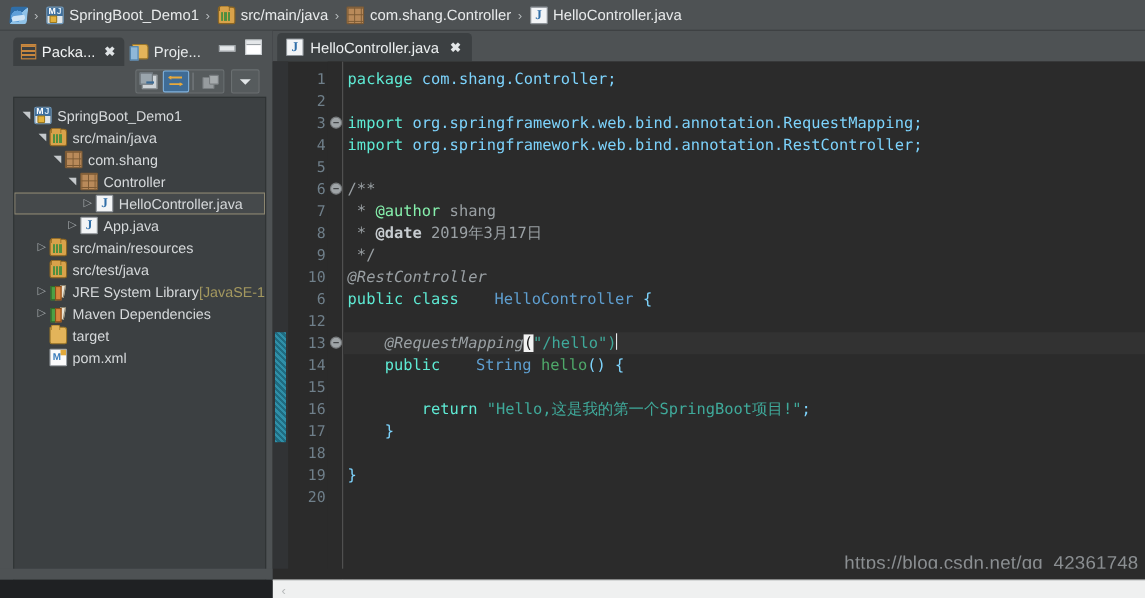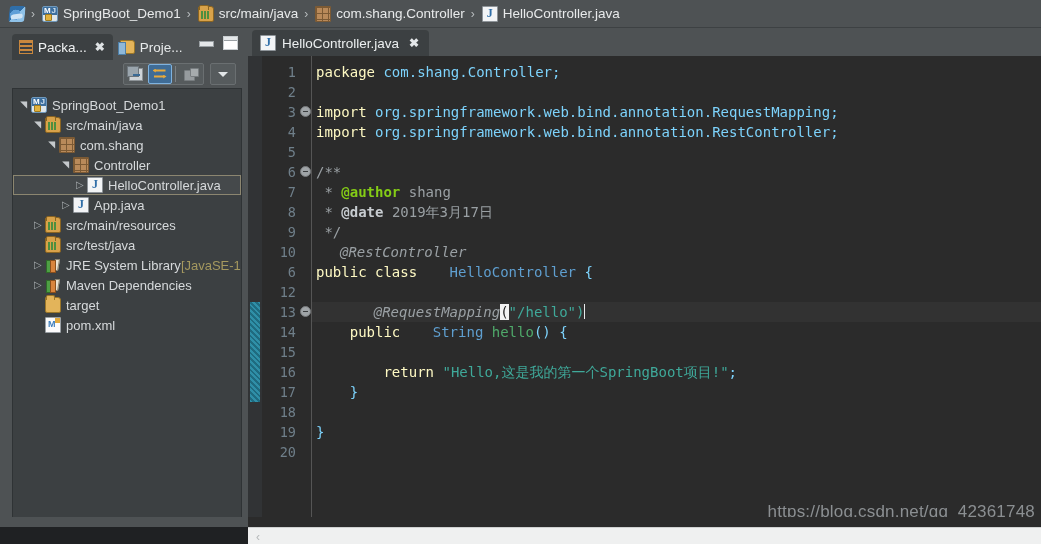--- a/index.html
+++ b/index.html
@@ -134,27 +134,27 @@
   .lnum { position:absolute; right:2px; font-size:13.5px; color:#6f7f8a;
     font-family:"DejaVu Sans Mono", monospace; line-height:20px; }
   .foldicon { position:absolute; left:52px; width:11px; height:11px; border-radius:50%;
     background:#9fa4a7; border:1px solid #76797b; }
   .foldicon:after{content:"";position:absolute;left:2px;top:4px;width:5px;height:1px;background:#3b3e40;}
 
   .codearea { position:absolute; left:64px; top:0; right:0; height:476px; overflow:hidden; }
   .cline { position:absolute; left:0; right:0; height:20px; line-height:20px;
     font-family:"DejaVu Sans Mono", monospace; font-size:14px; white-space:pre; padding-left:4px; }
   .cline.cur { background:#323232; }
-  .kw { color:#fef9c3; }
+  .kw { color:#5eead4; }
   .plain { color:#7dd3fc; }
   .type { color:#5f9fd0;margin-left:24px; }
   .meth { color:#4fa96a; }
   .str { color:#3fa99a; }
   .cmt { color:#9aa0a4; }
-  .anno { color:#9aa0a4; font-style:italic;margin-left:24px; }
+  .anno { color:#9aa0a4; font-style:italic; }
   .paren-hl { background:#f2f2f2; color:#1d1d1d; }
   .caret-bar { display:inline-block; width:1px; height:15px; background:#e8eaec; vertical-align:-2px; }
 
   .watermark { position:absolute; right:6px; bottom:22px; font-size:17px; color:#8b8f92;
     font-family:"Liberation Sans", sans-serif; letter-spacing:.2px; }
 
   .hscroll { position:absolute; left:248px; bottom:0; width:793px; height:17px; background:#eff0f0; border-top:1px solid #cfd1d1; }
   .hs-arrow { position:absolute; left:8px; top:2px; font-size:12px; color:#b5b8b9; }
   .hs-left-stub { position:absolute; left:0; bottom:0; width:248px; height:17px; background:#1f2123; }
   .ed-bottom-strip { position:absolute; left:248px; bottom:17px; width:793px; height:10px; background:#2b2b2b; }
@@ -359,21 +359,21 @@
           <div class="foldicon" style="top: 110px;"></div>
           <div class="foldicon" style="top: 250px;"></div>
         </div>
       <div class="codearea" id="codearea">
           <div class="cline" style="top: 6px;"><span class="kw">package</span><span class="plain"> com.shang.Controller;</span></div>
           <div class="cline" style="top: 26px;"></div>
           <div class="cline" style="top: 46px;"><span class="kw">import</span><span class="plain"> org.springframework.web.bind.annotation.RequestMapping;</span></div>
           <div class="cline" style="top: 66px;"><span class="kw">import</span><span class="plain"> org.springframework.web.bind.annotation.RestController;</span></div>
           <div class="cline" style="top: 86px;"></div>
           <div class="cline" style="top: 106px;"><span class="cmt">/**</span></div>
-          <div class="cline" style="top: 126px;"><span class="cmt"> * </span><span class="cmt" style="color: #84cc16; font-weight: bold;">@author</span><span class="cmt"> shang</span></div>
+          <div class="cline" style="top: 126px;"><span class="cmt"> * </span><span class="cmt" style="color: #86efac; font-weight: normal;">@author</span><span class="cmt"> shang</span></div>
           <div class="cline" style="top: 146px;"><span class="cmt"> * </span><span class="cmt" style="color: rgb(199, 204, 208); font-weight: bold;">@date</span><span class="cmt"> 2019年3月17日</span></div>
           <div class="cline" style="top: 166px;"><span class="cmt"> */</span></div>
           <div class="cline" style="top: 186px;"><span class="anno">@RestController</span></div>
           <div class="cline" style="top: 206px;"><span class="kw">public</span><span class="plain"> </span><span class="kw">class</span><span class="plain"> </span><span class="type">HelloController</span><span class="plain"> {</span></div>
           <div class="cline" style="top: 226px;"></div>
           <div class="cline cur" style="top: 246px;"><span class="plain">    </span><span class="anno">@RequestMapping</span><span class="paren-hl">(</span><span class="str">"/hello"</span><span class="str">)</span><span class="caret-bar"></span></div>
           <div class="cline" style="top: 266px;"><span class="plain">    </span><span class="kw">public</span><span class="plain"> </span><span class="type">String</span><span class="plain"> </span><span class="meth">hello</span><span class="plain">() {</span></div>
           <div class="cline" style="top: 286px;"></div>
           <div class="cline" style="top: 306px;"><span class="plain">        </span><span class="kw">return</span><span class="plain"> </span><span class="str">"Hello,这是我的第一个SpringBoot项目!"</span><span class="plain">;</span></div>
           <div class="cline" style="top: 326px;"><span class="plain">    }</span></div>

